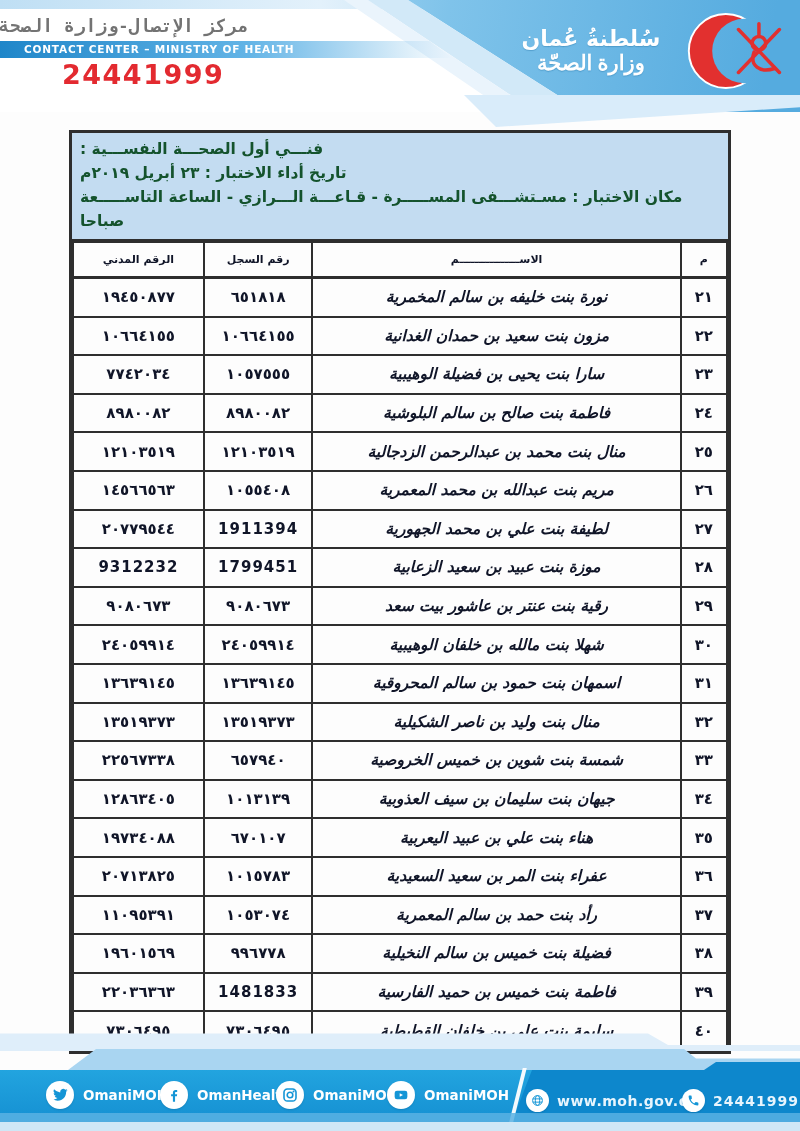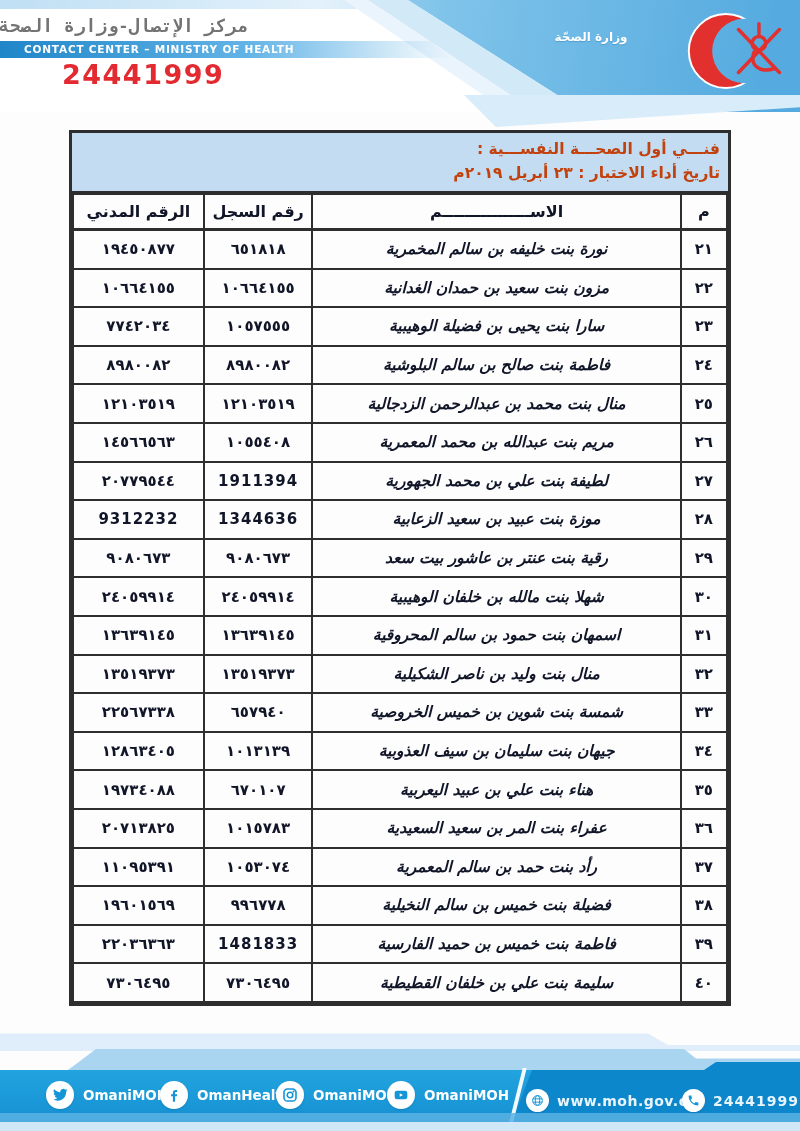--- a/index.html
+++ b/index.html
@@ -24,32 +24,32 @@
   .en-strip{position:absolute;left:0;top:41px;width:452px;height:17px;
             background:linear-gradient(90deg,#1f86c9,#63b4e6 55%,rgba(198,228,247,0));
             clip-path:polygon(0 0,95% 0,100% 100%,0 100%);}
   .en-strip span{position:absolute;left:24px;top:2px;color:#fff;font-size:10.5px;
                  font-weight:bold;letter-spacing:.8px;white-space:nowrap;}
   .phone-red{position:absolute;left:62px;top:59px;width:132px;text-align:center;
              color:#e32a30;font-size:27px;font-weight:bold;letter-spacing:1.5px;}
   .callig{position:absolute;left:505px;top:26px;width:172px;text-align:center;direction:rtl;
           color:#fff;font-weight:bold;text-shadow:0 1px 1px rgba(30,110,160,.35);}
   .callig .l1{font-size:22px;line-height:26px;}
-  .callig .l2{font-size:12px;line-height:22px;}
+  .callig .l2{font-size:21px;line-height:22px;font-family:Liberation Serif, serif;}
   .crescent{position:absolute;left:682px;top:9px;width:112px;height:84px;}
 
   
   .doc{position:absolute;left:69px;top:130px;width:656px;border:3px solid #2e2e2e;}
   .info{background:#c3dcf1;border-bottom:2px solid #2e2e2e;padding:4px 8px 6px;}
-  .info div{direction:rtl;text-align:right;color:#c2410c;font-weight:bold;
+  .info div{direction:rtl;text-align:left;color:#14532d;font-weight:bold;
             font-size:15.5px;line-height:24px;}
   table.grid{width:100%;border-collapse:collapse;direction:rtl;table-layout:fixed;}
   .grid th,.grid td{border:2px solid #2e2e2e;text-align:center;vertical-align:middle;
                     color:#101528;font-weight:bold;overflow:hidden;}
-  .grid thead th{height:31px;font-size:16px;border-bottom-width:3px;}
+  .grid thead th{height:31px;font-size:11px;border-bottom-width:3px;}
   .grid td{height:34.6px;font-size:15px;}
   .grid td.c-name{font-size:15.5px;font-style:italic;}
   .grid td.c-serial,.grid td.c-record,.grid td.c-civil{letter-spacing:1px;}
 
   
   .deco-a{position:absolute;top:1031px;left:0;width:800px;height:20px;background:#dfeefa;
           clip-path:polygon(0 12%,81% 12%,83.5% 70%,100% 70%,100% 100%,0 100%);}
   .deco-b{position:absolute;top:1049px;left:0;width:800px;height:21px;background:#a9d5f1;
           clip-path:polygon(12% 0,85.5% 0,87% 45%,100% 45%,100% 100%,8.5% 100%);}
   .footer-bar{position:absolute;top:1070px;left:0;width:800px;height:52px;
@@ -84,20 +84,21 @@
     <div class="faint-band"></div>
     <div class="under-wedge"></div>
 
     <div class="ar-title">مركز الإتصال-وزارة الصحة</div>
     <div class="en-strip">
       <span>CONTACT CENTER – MINISTRY OF HEALTH</span>
     </div>
     <div class="phone-red">24441999</div>
 
     <div class="callig">
+      <div class="l1">سُلطنةُ عُمان</div>
       <div class="l2">وزارة الصحّة</div>
     </div>
 
     <svg class="crescent" viewBox="0 0 115 84">
       <defs>
         <mask id="cresMask">
           <rect width="115" height="84" fill="#fff"></rect>
           <circle cx="64" cy="42" r="33" fill="#000"></circle>
         </mask>
       </defs>
@@ -109,20 +110,21 @@
         <path d="M79 14v13"></path>
         <path d="M74 43c-5 14 6 22 21 17"></path>
       </g>
     </svg>
   </div>
 
   <div class="doc">
     <div class="info">
       <div>فنـــي أول الصحـــة النفســـية :</div>
       <div>تاريخ أداء الاختبار : ٢٣ أبريل ٢٠١٩م</div>
+      <div>مكان الاختبار : مسـتشـــفى المســـــرة - قـاعـــة الـــرازي - الساعة التاســـــعة صباحا</div>
     </div>
     <table class="grid">
       <colgroup>
         <col style="width:46px">
           <col style="width:366px">
           <col style="width:108px">
           <col style="width:130px">
       </colgroup>
       <thead>
         <tr>
@@ -171,21 +173,21 @@
           </tr>
           <tr>
             <td class="c-serial">٢٧</td>
             <td class="c-name">لطيفة بنت علي بن محمد الجهورية</td>
             <td class="c-record">1911394</td>
             <td class="c-civil">٢٠٧٧٩٥٤٤</td>
           </tr>
           <tr>
             <td class="c-serial">٢٨</td>
             <td class="c-name">موزة بنت عبيد بن سعيد الزعابية</td>
-            <td class="c-record">1344636</td>
+            <td class="c-record">1799451</td>
             <td class="c-civil">9312232</td>
           </tr>
           <tr>
             <td class="c-serial">٢٩</td>
             <td class="c-name">رقية بنت عنتر بن عاشور بيت سعد</td>
             <td class="c-record">٩٠٨٠٦٧٣</td>
             <td class="c-civil">٩٠٨٠٦٧٣</td>
           </tr>
           <tr>
             <td class="c-serial">٣٠</td>

